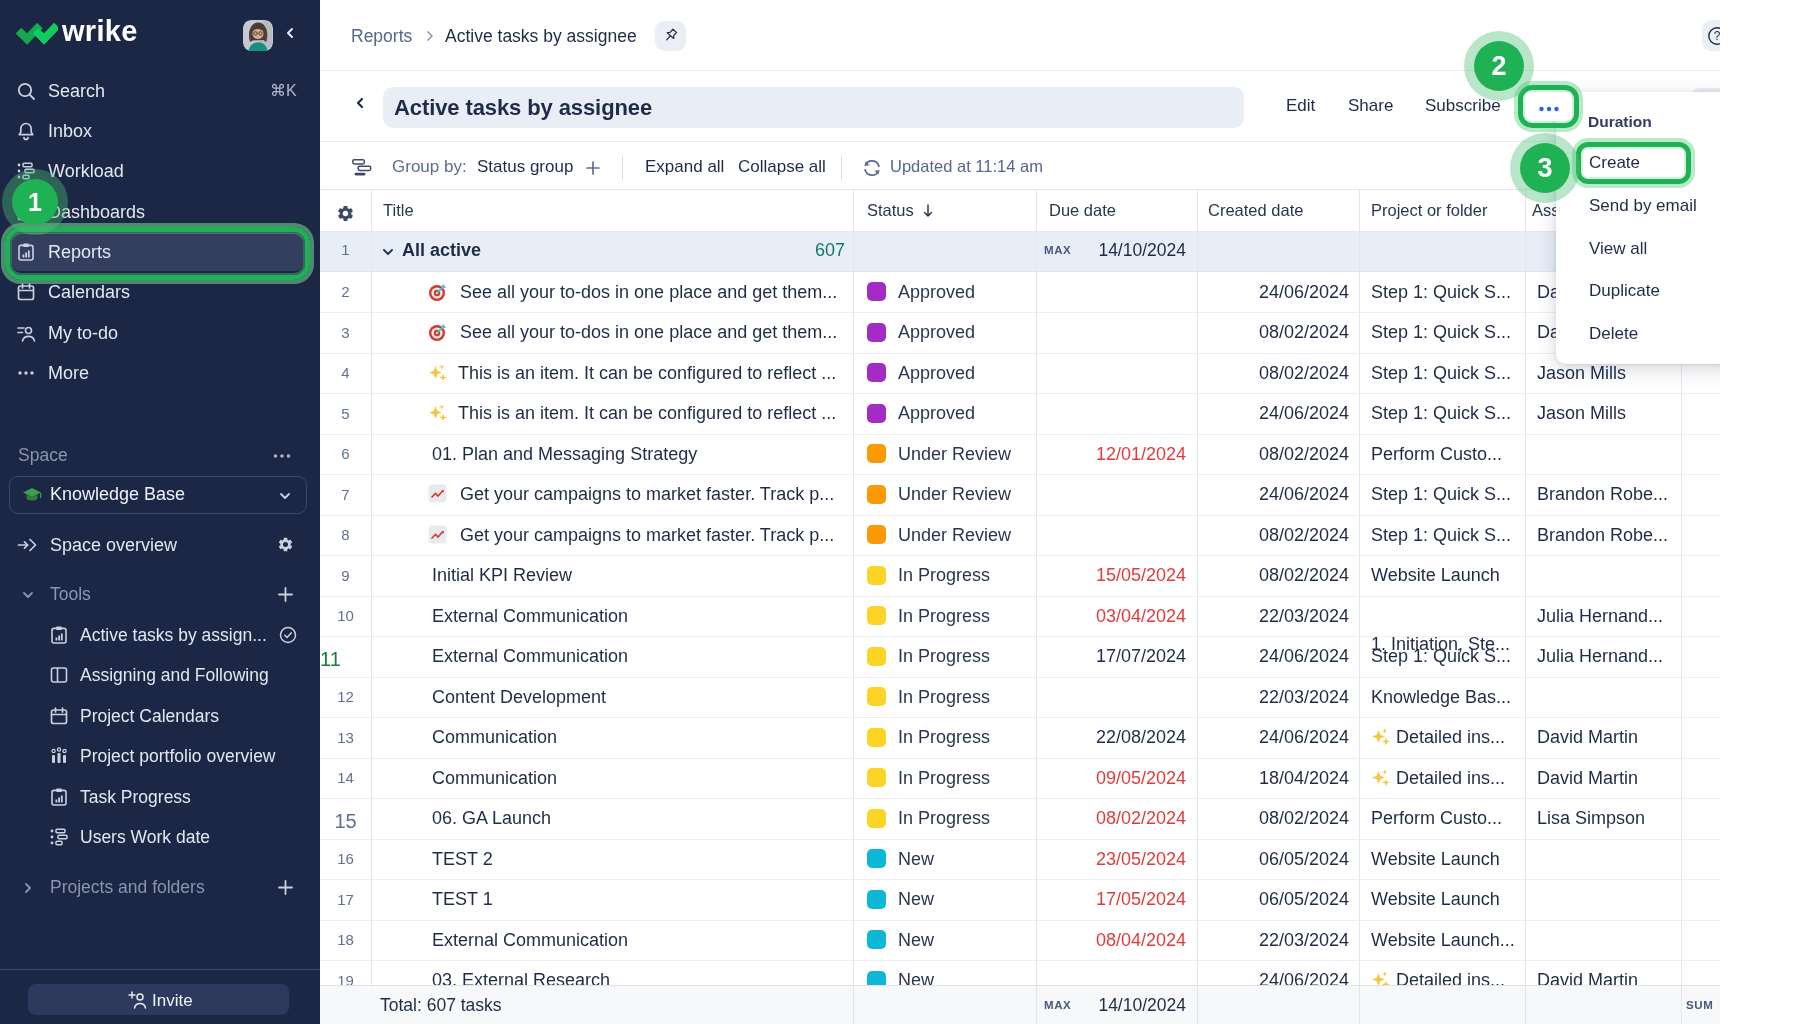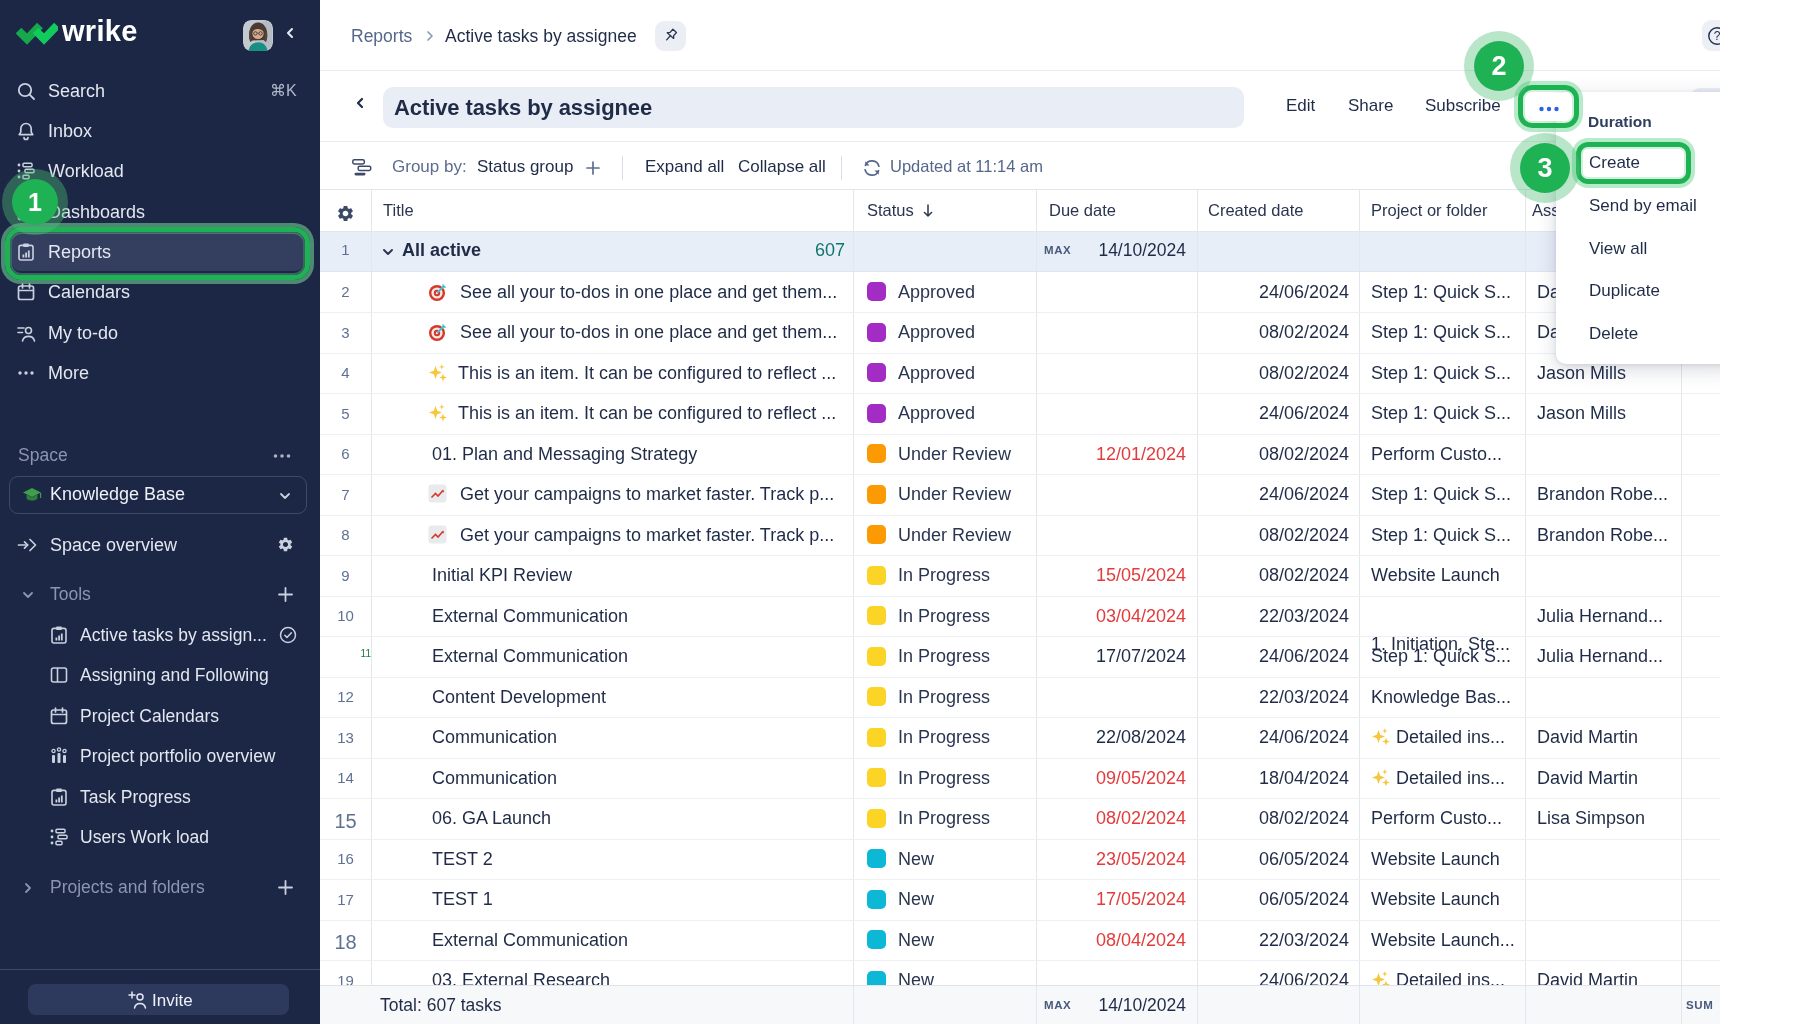--- a/index.html
+++ b/index.html
@@ -182,21 +182,21 @@
       </svg>
 <div class="abs" style="left:80px;top:787px;font-size:17.5px;color:#e2e7f0;white-space:nowrap;">Task Progress</div>
 <svg class="abs" style="left:49px;top:827px;" width="20" height="20" viewBox="0 0 20 20" fill="none">
         <circle cx="3" cy="4" r="1.4" fill="#c9d0de"></circle>
         <circle cx="3" cy="10" r="1.4" fill="#c9d0de"></circle>
         <circle cx="3" cy="16" r="1.4" fill="#c9d0de"></circle>
         <rect x="7" y="2.2" width="9" height="3.6" rx="1" stroke="#c9d0de" stroke-width="1.5"></rect>
         <rect x="9" y="8.2" width="9" height="3.6" rx="1" stroke="#c9d0de" stroke-width="1.5"></rect>
         <rect x="7" y="14.2" width="6" height="3.6" rx="1" stroke="#c9d0de" stroke-width="1.5"></rect>
       </svg>
-<div class="abs" style="left:80px;top:827px;font-size:17.5px;color:#e2e7f0;white-space:nowrap;">Users Work load</div>
+<div class="abs" style="left:80px;top:827px;font-size:17.5px;color:#e2e7f0;white-space:nowrap;">Users Work date</div>
 <svg class="abs" style="left:21px;top:881px;" width="13" height="13" viewBox="0 0 13 13" fill="none">
         <path d="M5 3l4 4-4 4" stroke="#8b95b0" stroke-width="1.8" stroke-linecap="round" stroke-linejoin="round"></path>
       </svg>
 <div class="abs muted" style="left:50px;top:877px;font-size:17.5px;">Projects and folders</div>
 <svg class="abs" style="left:277px;top:879px;" width="17" height="17" viewBox="0 0 17 17" fill="none">
         <line x1="8.5" y1="2" x2="8.5" y2="15" stroke="#c9d0de" stroke-width="1.8" stroke-linecap="round"></line>
         <line x1="2" y1="8.5" x2="15" y2="8.5" stroke="#c9d0de" stroke-width="1.8" stroke-linecap="round"></line>
       </svg>
 <div class="abs" style="left:0;top:969px;width:320px;height:1px;background:rgba(255,255,255,0.16);"></div>
 <div class="abs" style="left:28px;top:984px;width:261px;height:31px;background:#2d3a5d;border-radius:8px;"></div>
@@ -414,21 +414,21 @@
 <div class="abs" style="left:320px;top:607.2px;width:51px;font-size:15px;color:#5f7192;text-align:center;">10</div>
 <div class="abs" style="left:432px;top:605.8px;width:413px;font-size:18px;color:#1f2b47;white-space:nowrap;overflow:hidden;">External Communication</div>
 <div class="abs" style="left:867px;top:606.2px;width:19px;height:19px;border-radius:5px;background:#fcd426;"></div>
 <div class="abs" style="left:898px;top:605.8px;font-size:18px;color:#2a3550;">In Progress</div>
 <div class="abs" style="left:1076px;top:605.8px;width:110px;font-size:18px;color:#e23b3b;text-align:right;">03/04/2024</div>
 <div class="abs" style="left:1239px;top:605.8px;width:110px;font-size:18px;color:#1f2b47;text-align:right;">22/03/2024</div>
 <div class="abs" style="left:1371px;top:605.8px;width:150px;font-size:18px;color:#1f2b47;white-space:nowrap;overflow:hidden;margin-top:28px;">1. Initiation, Ste...</div>
 <div class="abs" style="left:1537px;top:605.8px;width:140px;font-size:18px;color:#1f2b47;white-space:nowrap;overflow:hidden;">Julia Hernand...</div>
 <div class="abs" style="left:1682px;top:605.8px;width:110px;font-size:18px;color:#1f2b47;text-align:right;">1d</div>
 <div class="abs" style="left:320px;top:636.0px;width:1482px;height:1px;background:#edeff3;z-index:1;"></div>
-<div class="abs" style="left:320px;top:647.8px;width:51px;font-size:10px;color:#15803d;text-align:right;">11</div>
+<div class="abs" style="left:320px;top:647.8px;width:51px;font-size:20px;color:#15803d;text-align:left;">11</div>
 <div class="abs" style="left:432px;top:646.2px;width:413px;font-size:18px;color:#1f2b47;white-space:nowrap;overflow:hidden;">External Communication</div>
 <div class="abs" style="left:867px;top:646.8px;width:19px;height:19px;border-radius:5px;background:#fcd426;"></div>
 <div class="abs" style="left:898px;top:646.2px;font-size:18px;color:#2a3550;">In Progress</div>
 <div class="abs" style="left:1076px;top:646.2px;width:110px;font-size:18px;color:#1f2b47;text-align:right;">17/07/2024</div>
 <div class="abs" style="left:1239px;top:646.2px;width:110px;font-size:18px;color:#1f2b47;text-align:right;">24/06/2024</div>
 <div class="abs" style="left:1371px;top:646.2px;width:150px;font-size:18px;color:#1f2b47;white-space:nowrap;overflow:hidden;">Step 1: Quick S...</div>
 <div class="abs" style="left:1537px;top:646.2px;width:140px;font-size:18px;color:#1f2b47;white-space:nowrap;overflow:hidden;">Julia Hernand...</div>
 <div class="abs" style="left:1682px;top:646.2px;width:110px;font-size:18px;color:#1f2b47;text-align:right;">1d</div>
 <div class="abs" style="left:320px;top:676.5px;width:1482px;height:1px;background:#edeff3;z-index:1;"></div>
 <div class="abs" style="left:320px;top:688.2px;width:51px;font-size:15px;color:#5f7192;text-align:center;">12</div>
@@ -489,21 +489,21 @@
 <div class="abs" style="left:320px;top:879.0px;width:1482px;height:1px;background:#edeff3;z-index:1;"></div>
 <div class="abs" style="left:320px;top:890.8px;width:51px;font-size:15px;color:#5f7192;text-align:center;">17</div>
 <div class="abs" style="left:432px;top:889.2px;width:413px;font-size:18px;color:#1f2b47;white-space:nowrap;overflow:hidden;">TEST 1</div>
 <div class="abs" style="left:867px;top:889.8px;width:19px;height:19px;border-radius:5px;background:#0db7d6;"></div>
 <div class="abs" style="left:898px;top:889.2px;font-size:18px;color:#2a3550;">New</div>
 <div class="abs" style="left:1076px;top:889.2px;width:110px;font-size:18px;color:#e23b3b;text-align:right;">17/05/2024</div>
 <div class="abs" style="left:1239px;top:889.2px;width:110px;font-size:18px;color:#1f2b47;text-align:right;">06/05/2024</div>
 <div class="abs" style="left:1371px;top:889.2px;width:150px;font-size:18px;color:#1f2b47;white-space:nowrap;overflow:hidden;">Website Launch</div>
 <div class="abs" style="left:1682px;top:889.2px;width:110px;font-size:18px;color:#1f2b47;text-align:right;">13d</div>
 <div class="abs" style="left:320px;top:919.5px;width:1482px;height:1px;background:#edeff3;z-index:1;"></div>
-<div class="abs" style="left:320px;top:931.2px;width:51px;font-size:20px;color:#5f7192;text-align:center;">18</div>
+<div class="abs" style="left:320px;top:931.2px;width:51px;font-size:15px;color:#5f7192;text-align:center;">18</div>
 <div class="abs" style="left:432px;top:929.8px;width:413px;font-size:18px;color:#1f2b47;white-space:nowrap;overflow:hidden;">External Communication</div>
 <div class="abs" style="left:867px;top:930.2px;width:19px;height:19px;border-radius:5px;background:#0db7d6;"></div>
 <div class="abs" style="left:898px;top:929.8px;font-size:18px;color:#2a3550;">New</div>
 <div class="abs" style="left:1076px;top:929.8px;width:110px;font-size:18px;color:#e23b3b;text-align:right;">08/04/2024</div>
 <div class="abs" style="left:1239px;top:929.8px;width:110px;font-size:18px;color:#1f2b47;text-align:right;">22/03/2024</div>
 <div class="abs" style="left:1371px;top:929.8px;width:150px;font-size:18px;color:#1f2b47;white-space:nowrap;overflow:hidden;">Website Launch...</div>
 <div class="abs" style="left:1682px;top:929.8px;width:110px;font-size:18px;color:#1f2b47;text-align:right;">1d</div>
 <div class="abs" style="left:320px;top:960.0px;width:1482px;height:1px;background:#edeff3;z-index:1;"></div>
 <div class="abs" style="left:320px;top:971.8px;width:51px;font-size:15px;color:#5f7192;text-align:center;">19</div>
 <div class="abs" style="left:432px;top:970.2px;width:413px;font-size:18px;color:#1f2b47;white-space:nowrap;overflow:hidden;">03. External Research</div>

